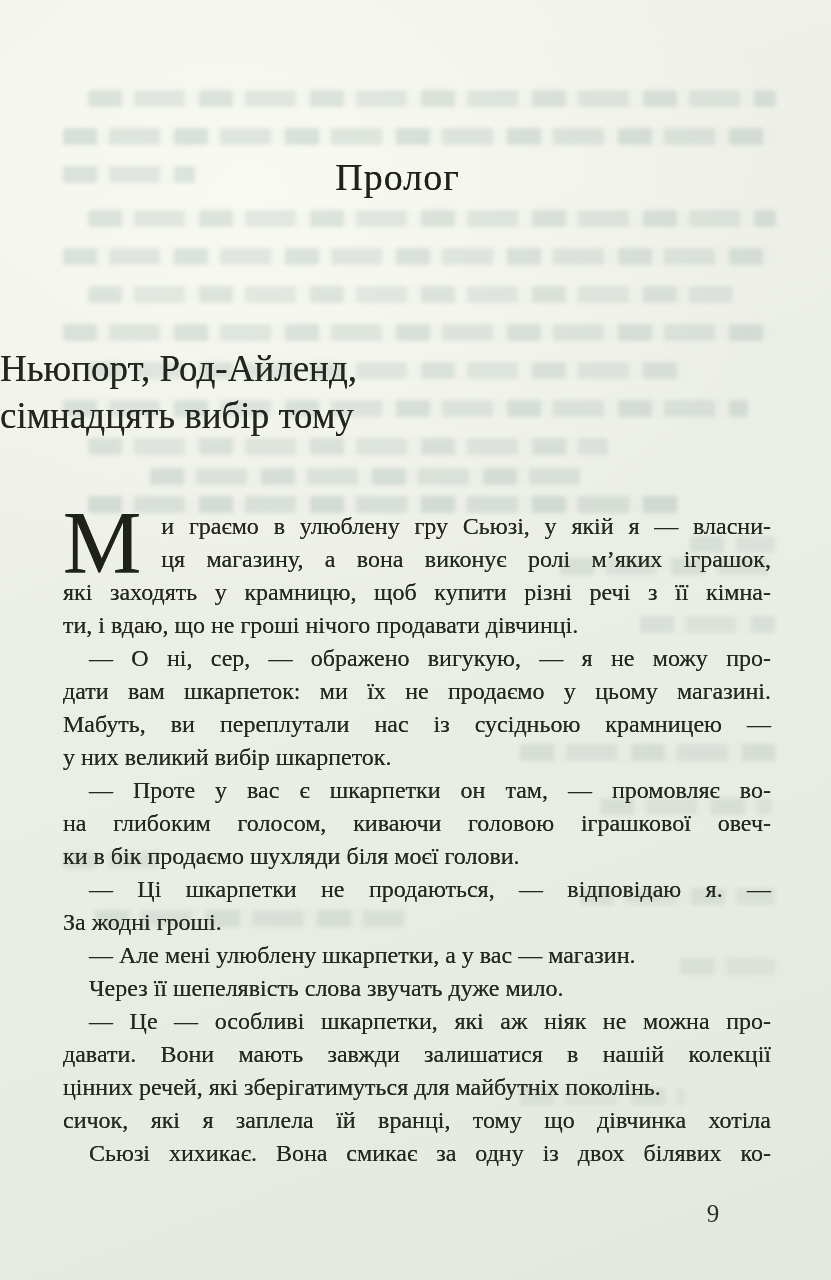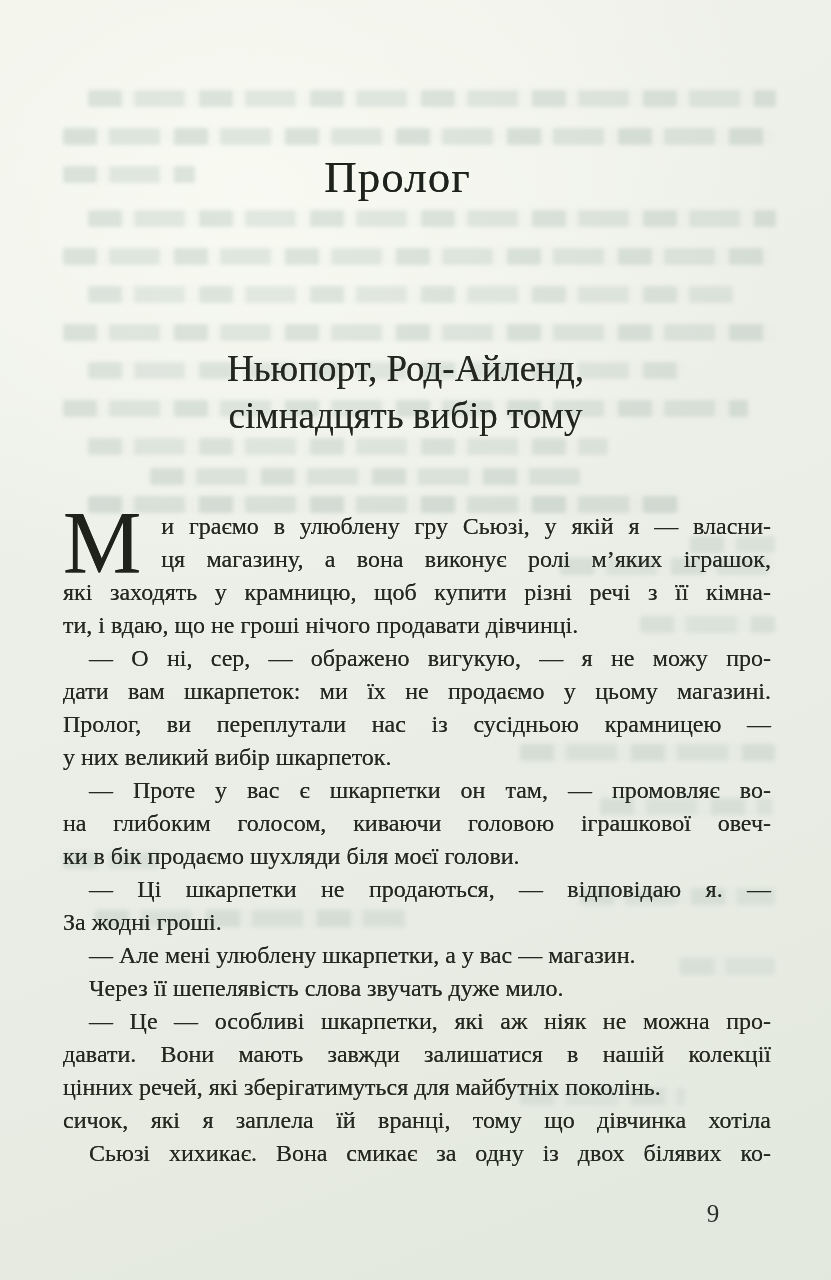--- a/index.html
+++ b/index.html
@@ -29,31 +29,30 @@
     background: repeating-linear-gradient(90deg,
       rgba(136,161,155,.50) 0px,  rgba(136,161,155,.50) 34px,
       rgba(136,161,155,.05) 34px, rgba(136,161,155,.05) 46px,
       rgba(136,161,155,.40) 46px, rgba(136,161,155,.40) 97px,
       rgba(136,161,155,.05) 97px, rgba(136,161,155,.05) 111px);
   }
   .heading {
     position: absolute;
     left: 0; top: 151px; width: 795px;
     text-align: center;
-    font-size: 45px;
+    font-size: 38px;
     line-height: 52px;
     letter-spacing: 1px;
     color: #1e221c;
     text-shadow: 0 0 .5px rgba(30,34,28,.85);
     z-index: 2;
   }
   .subtitle {
     position: absolute;
-    left: 8px; top: 345px; width: 795px;
-    text-align: center;
+    left: 0; top: 345px; width: 795px;
     font-size: 37px;
     line-height: 47px;
     color: #22261e;
     text-shadow: 0 0 .4px rgba(34,38,30,.8);
     z-index: 2;
   }
   .body-text {
     position: absolute;
     left: 63px; top: 510px; width: 708px;
     font-size: 24px;
@@ -123,21 +122,21 @@
       <div class="para">
         <span class="dropcap">М</span>
         <div class="line">и граємо в улюблену гру Сьюзі, у якій я — власни-</div>
         <div class="line">ця магазину, а вона виконує ролі м’яких іграшок,</div>
         <div class="line">які заходять у крамницю, щоб купити різні речі з її кімна-</div>
         <div class="line last">ти, і вдаю, що не гроші нічого продавати дівчинці.</div>
       </div>
       <div class="para">
         <div class="line ind">— О ні, сер, — ображено вигукую, — я не можу про-</div>
         <div class="line">дати вам шкарпеток: ми їх не продаємо у цьому магазині.</div>
-        <div class="line">Пролог, ви переплутали нас із сусідньою крамницею —</div>
+        <div class="line">Мабуть, ви переплутали нас із сусідньою крамницею —</div>
         <div class="line last">у них великий вибір шкарпеток.</div>
       </div>
       <div class="para">
         <div class="line ind">— Проте у вас є шкарпетки он там, — промовляє во-</div>
         <div class="line">на глибоким голосом, киваючи головою іграшкової овеч-</div>
         <div class="line last">ки в бік продаємо шухляди біля моєї голови.</div>
       </div>
       <div class="para">
         <div class="line ind">— Ці шкарпетки не продаються, — відповідаю я. —</div>
         <div class="line last">За жодні гроші.</div>

